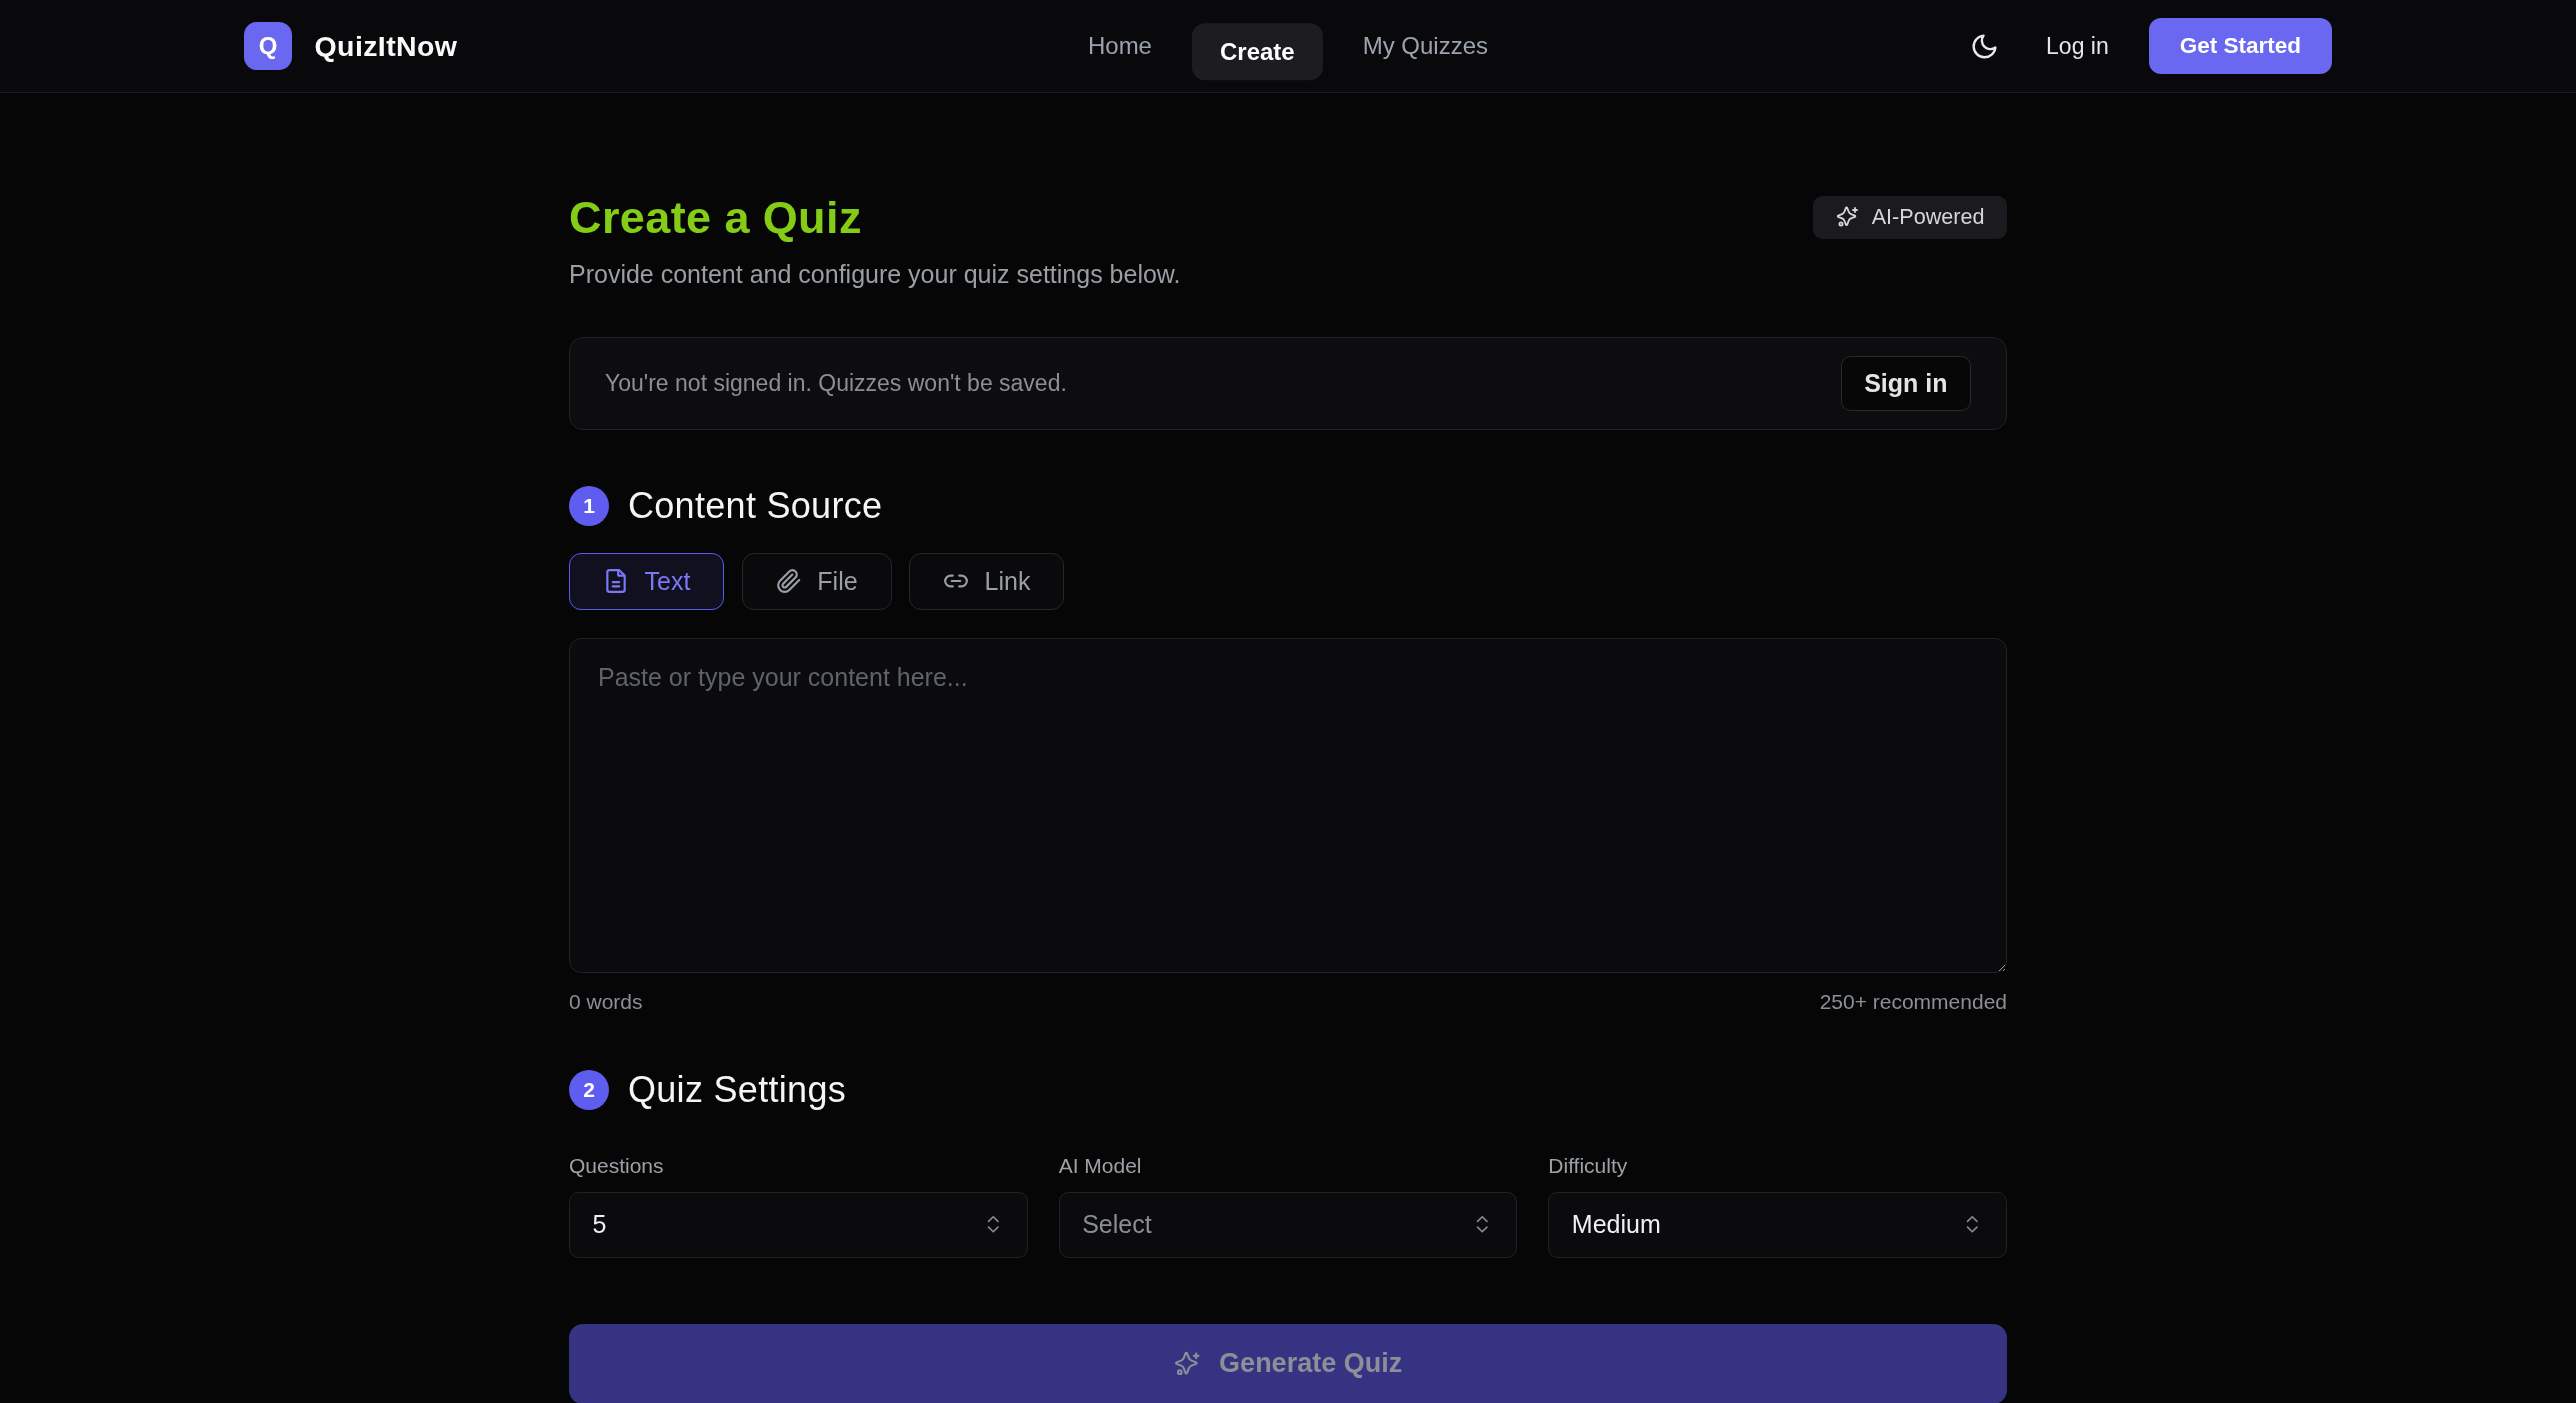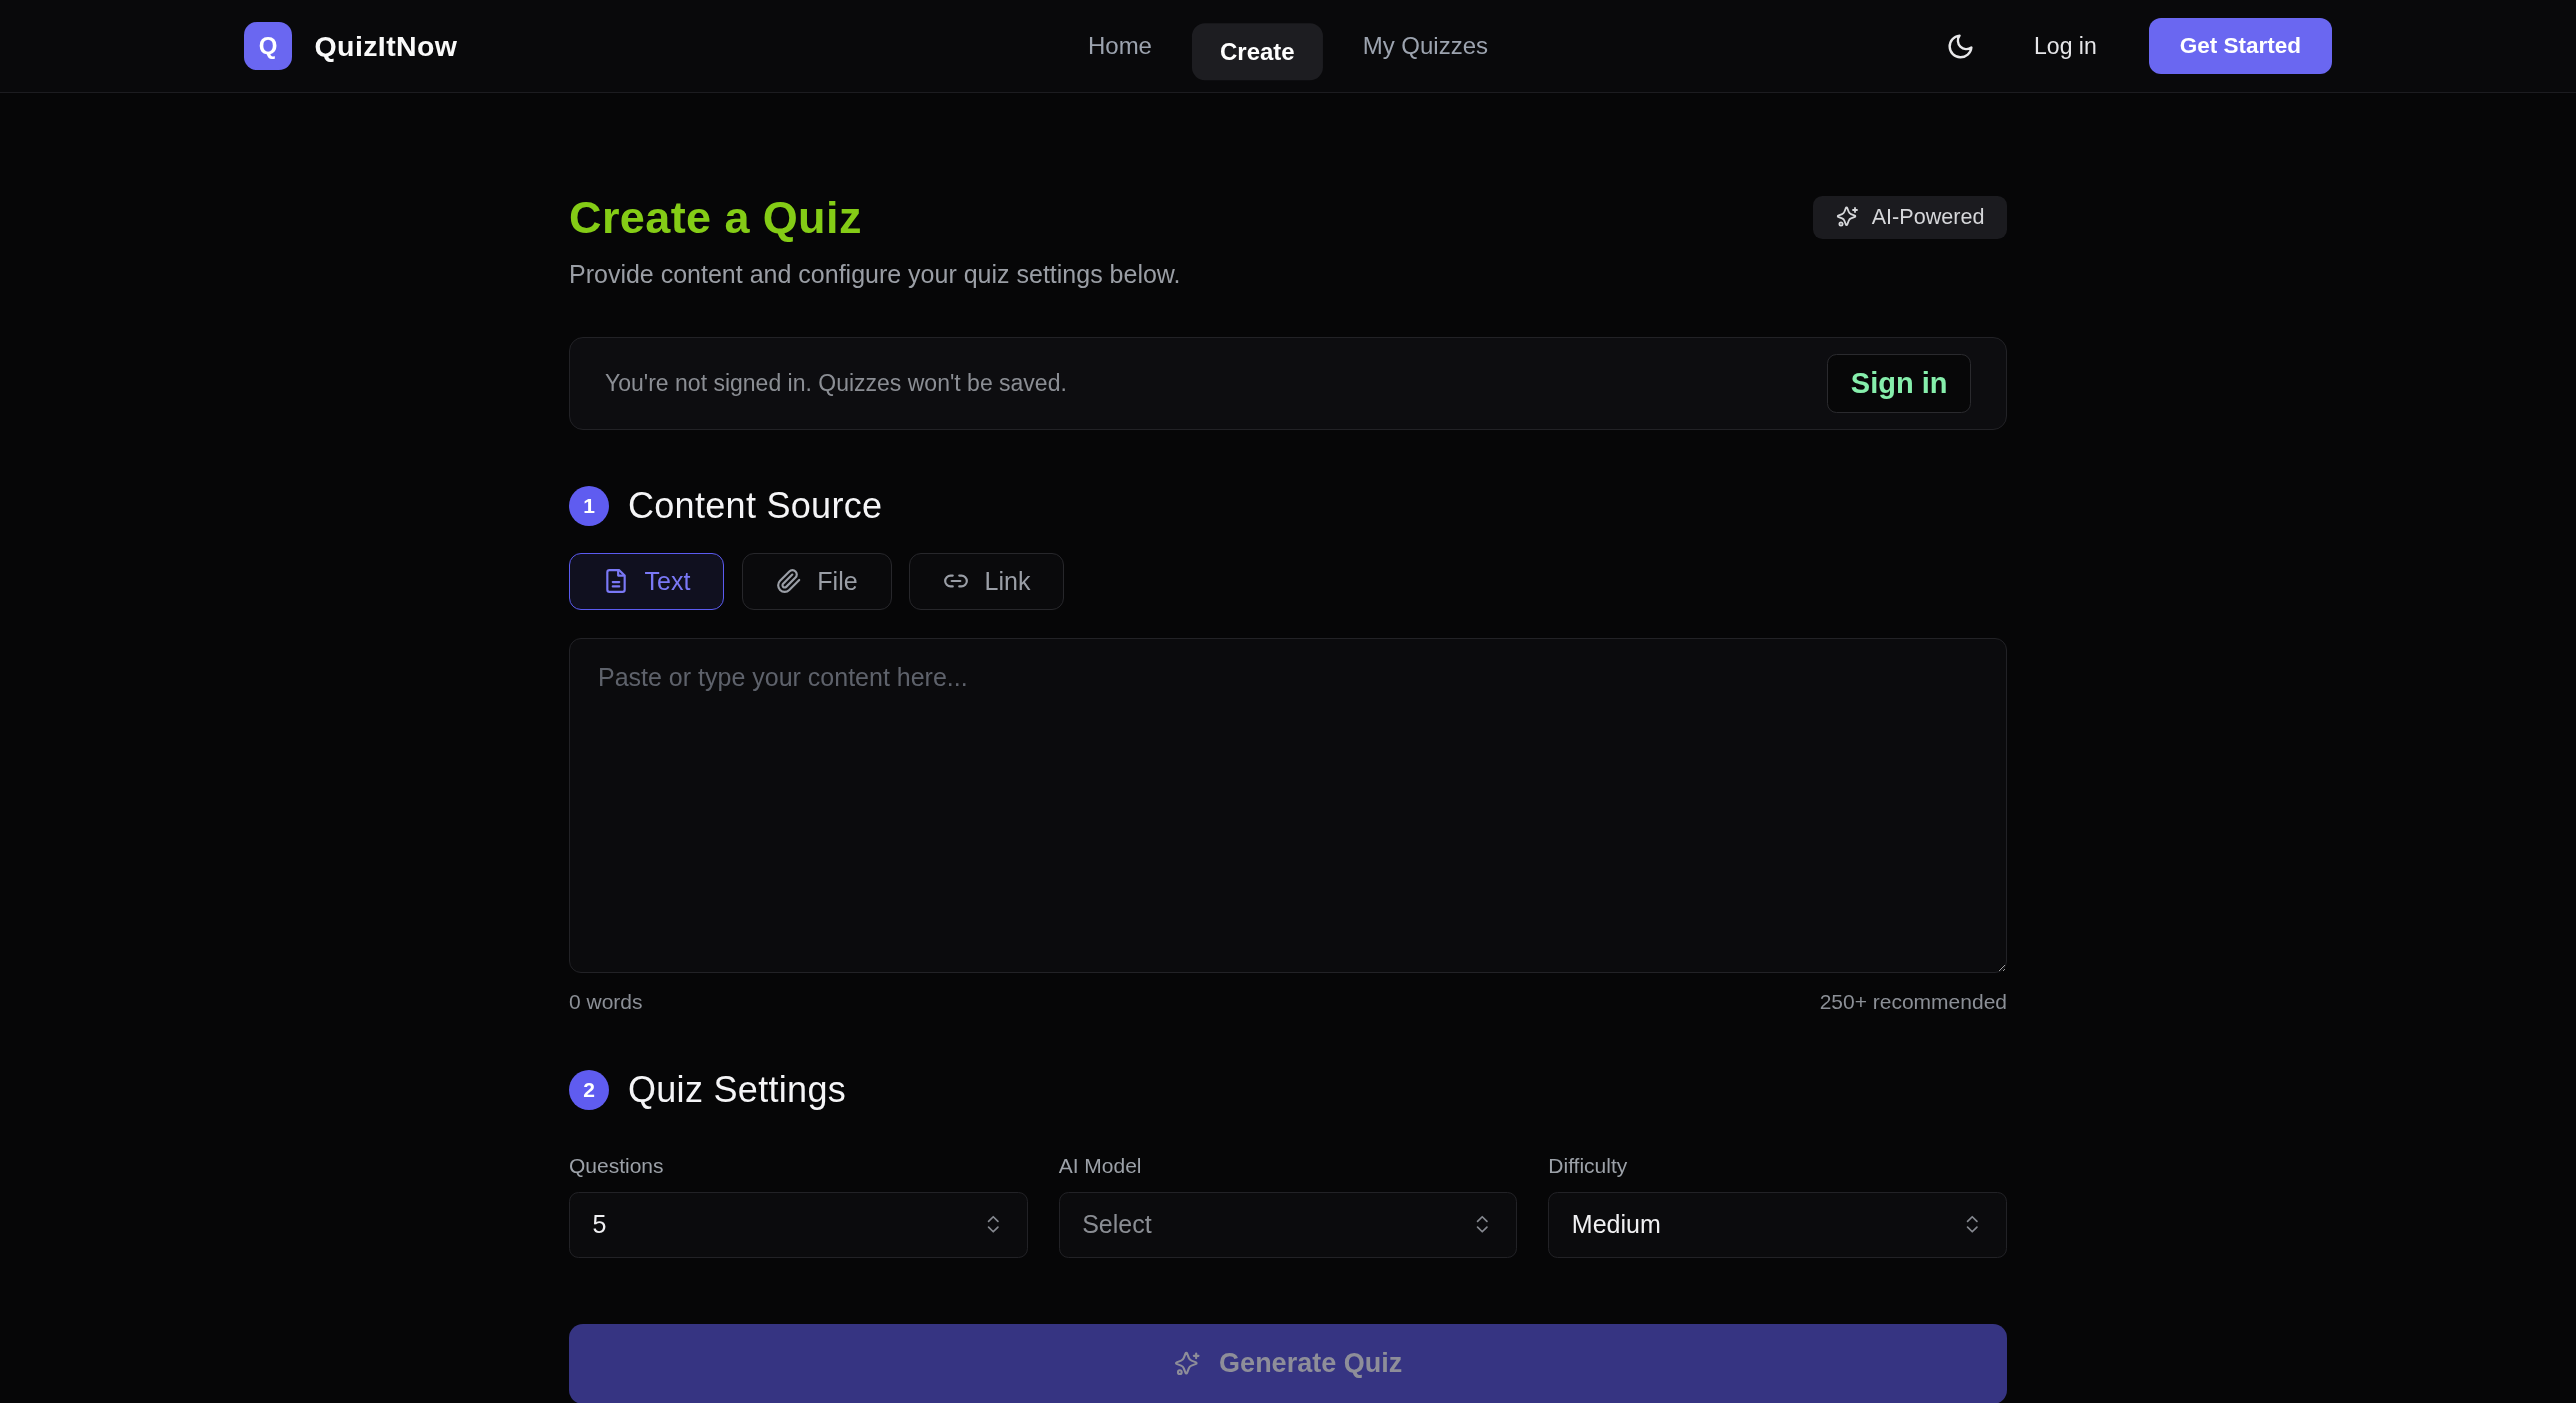--- a/index.html
+++ b/index.html
@@ -33,21 +33,21 @@
   .nav-center {
     position:absolute; left:50%; top:50%; transform:translate(-50%,-50%);
     display:flex; align-items:center; gap:12px;
   }
   .nav-link {
     font-size:24px; color:#9ca3af; padding:14.7px 28px; border-radius:13px;
     cursor:pointer; background:transparent; border:none; font-family:inherit;
   }
   .nav-link.active { background:#1d1d21; color:#ffffff; font-weight:600;margin-top:12px; }
 
-  .nav-right { display:flex; align-items:center; gap:52px; }
+  .nav-right { display:flex; align-items:center; gap:40px; }
   .icon-btn { background:none; border:none; color:#e8e8ea; cursor:pointer; padding:7px; }
   .login-link { font-size:23px; color:#e6e6e9; background:none; border:none; cursor:pointer; font-family:inherit; }
   .cta-btn {
     background:#6a67f1; color:#ffffff; border:none; cursor:pointer; font-family:inherit;
     font-size:22.5px; font-weight:600; padding:14.7px 31px; border-radius:12px;
   }
 
   
   .main { width:1438px; margin:0 auto; padding-top:99px; }
 
@@ -61,23 +61,23 @@
   .subtitle { margin-top:15.6px; font-size:25px; color:#9a9ea5; }
 
   .notice {
     margin-top:48px; height:93px;
     display:flex; align-items:center; justify-content:space-between;
     padding:4px 35px;
     background:#0d0d10; border:1.7px solid #222226; border-radius:14px;
   }
   .notice-text { font-size:23px; color:#8b8e94; }
   .signin-btn {
-    background:#070708; color:#86efac; font-family:inherit; cursor:pointer;
+    background:#070708; color:#e5e5e5; font-family:inherit; cursor:pointer;
     border:1.7px solid #2a2a2e; border-radius:9.5px;
-    font-size:29px; font-weight:600; padding:12px 22.5px;
+    font-size:25px; font-weight:600; padding:12px 22.5px;
   }
 
   .section-head { display:flex; align-items:center; gap:19px; margin-top:55px; }
   .step-circle {
     width:40px; height:40px; border-radius:50%;
     background:#5f5cf0; color:#ffffff;
     display:flex; align-items:center; justify-content:center;
     font-size:21px; font-weight:700;
   }
   .section-title { font-size:36px; font-weight:400; color:#f5f5f7; letter-spacing:0.3px; }

